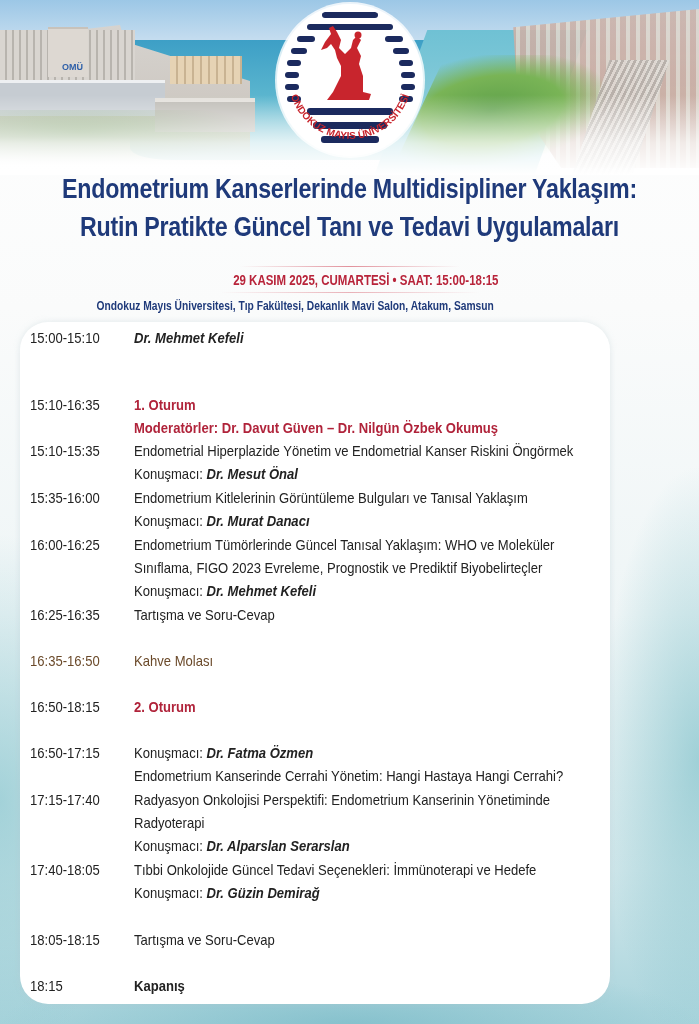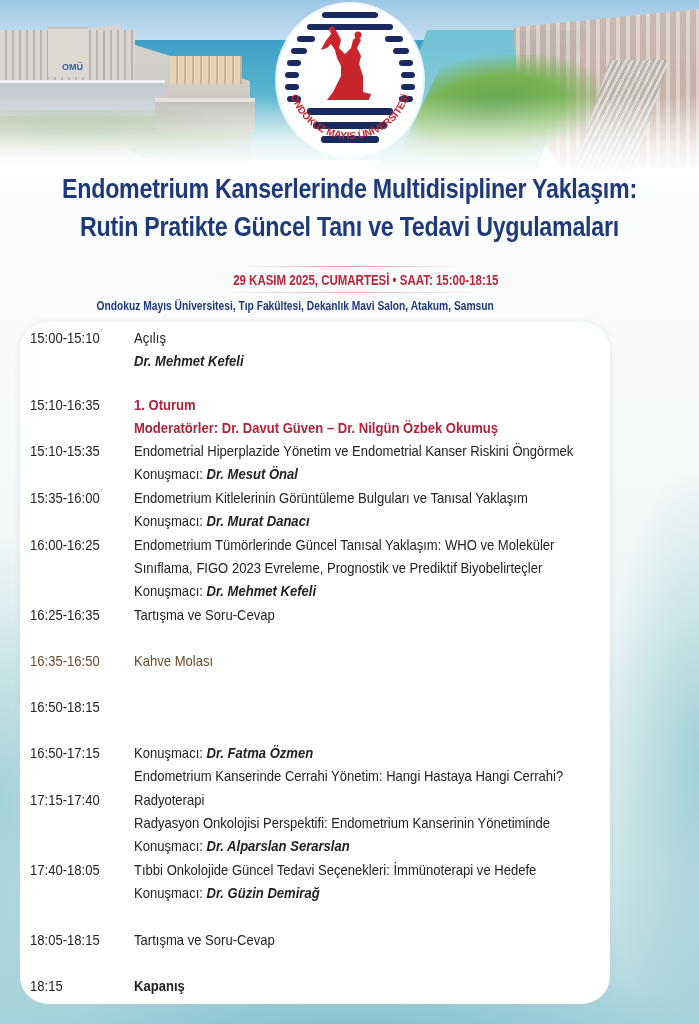--- a/index.html
+++ b/index.html
@@ -190,21 +190,20 @@
 <div class="rule2"></div>
 <div class="venue">
   <span class="inner">Ondokuz Mayıs Üniversitesi, Tıp Fakültesi, Dekanlık Mavi Salon, Atakum, Samsun</span>
 </div>
 
 <div class="card">
 
   <div class="row" style="top:4px;">
     <span class="time line narrow">15:00-15:10</span>
     <div class="content">
-      <span class="line"><span class="narrow">Açılış</span></span>
       <span class="line"><span class="narrow bi">Dr. Mehmet Kefeli</span></span>
     </div>
   </div>
 
   <div class="row" style="top:71px;">
     <span class="time line narrow">15:10-16:35</span>
     <div class="content">
       <span class="line"><span class="narrow b red">1. Oturum</span></span>
       <span class="line"><span class="narrow b red">Moderatörler: Dr. Davut Güven – Dr. Nilgün Özbek Okumuş</span></span>
     </div>
@@ -245,36 +244,37 @@
   <div class="row brown" style="top:327px;">
     <span class="time line narrow">16:35-16:50</span>
     <div class="content">
       <span class="line"><span class="narrow">Kahve Molası</span></span>
     </div>
   </div>
 
   <div class="row" style="top:373px;">
     <span class="time line narrow">16:50-18:15</span>
     <div class="content">
+      <span class="line"><span class="narrow b red">2. Oturum</span></span>
     </div>
   </div>
 
   <div class="row" style="top:419px;">
     <span class="time line narrow">16:50-17:15</span>
     <div class="content">
       <span class="line"><span class="narrow"><span>Konuşmacı: </span><span class="bi">Dr. Fatma Özmen</span></span></span>
       <span class="line"><span class="narrow">Endometrium Kanserinde Cerrahi Yönetim: Hangi Hastaya Hangi Cerrahi?</span></span>
     </div>
   </div>
 
   <div class="row" style="top:466px;">
     <span class="time line narrow">17:15-17:40</span>
     <div class="content">
+      <span class="line"><span class="narrow">Radyasyon Onkolojisi Perspektifi: Endometrium Kanserinin Yönetiminde</span></span>
       <span class="line"><span class="narrow">Radyoterapi</span></span>
-      <span class="line"><span class="narrow">Radyasyon Onkolojisi Perspektifi: Endometrium Kanserinin Yönetiminde</span></span>
       <span class="line"><span class="narrow"><span>Konuşmacı: </span><span class="bi">Dr. Alparslan Serarslan</span></span></span>
     </div>
   </div>
 
   <div class="row" style="top:536px;">
     <span class="time line narrow">17:40-18:05</span>
     <div class="content">
       <span class="line"><span class="narrow">Tıbbi Onkolojide Güncel Tedavi Seçenekleri: İmmünoterapi ve Hedefe</span></span>
       <span class="line"><span class="narrow"><span>Konuşmacı: </span><span class="bi">Dr. Güzin Demirağ</span></span></span>
     </div>

